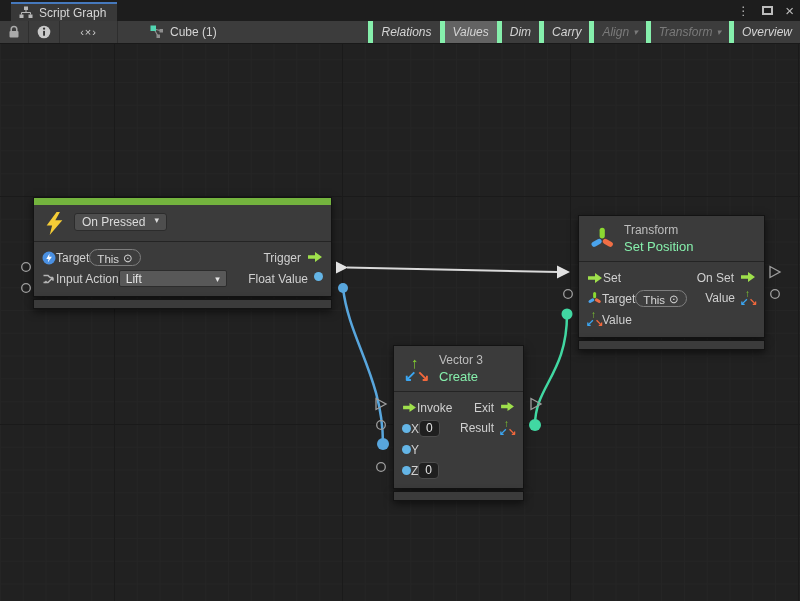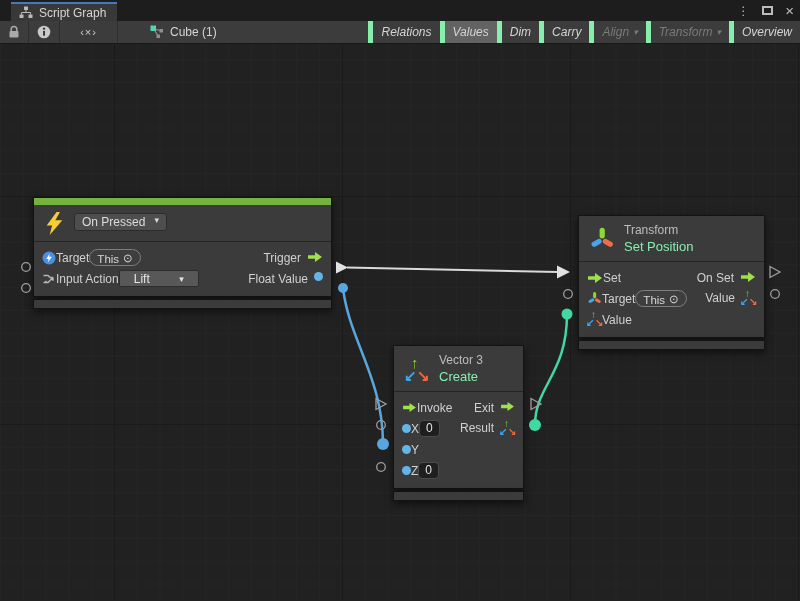--- a/index.html
+++ b/index.html
@@ -56,22 +56,22 @@
   .event-header { display:flex; gap:11px; padding:7px 10px 6px 12px; }
   .event-header .ntitle { font-size:12.5px; color:#e2e2e2; margin-bottom:4px; }
   .unit-header { display:flex; gap:9px; padding:7px 10px; align-items:center; }
   .unit-type { font-size:12px; color:#bdbdbd; margin-bottom:2px; }
   .unit-name { font-size:13px; color:#86efac; }
 
   .pill { display:inline-flex; gap:5px; background:#4e4e4e; border:1px solid #2c2c2c;
     border-radius:3px; padding:1px 7px; font-size:12px; color:#dcdcdc; }
   .this-pill { display:inline-flex; align-items:flex-end; gap:4px; background:#3e3e3e; border:1px solid #7e7e7e;
     border-radius:9px; padding:0 7px; font-size:11.5px; color:#d6d6d6; height:17px; }
-  .select { display:inline-flex; align-items:center; justify-content:space-between; width:80px; background:#585858;
-    border:1px solid #2c2c2c; border-radius:2px; padding:1px 14px; font-size:12px; color:#e6e6e6; height:17px; }
+  .select { display:inline-flex; align-items:center; justify-content:space-between; width:108px; background:#585858;
+    border:1px solid #2c2c2c; border-radius:2px; padding:1px 6px; font-size:12px; color:#e6e6e6; height:17px; }
   .vfield { display:inline-block; background:#1f1f1f; border:1px solid #4c4c4c; border-radius:4px;
     padding:0 6px; font-size:12px; color:#e2e2e2; height:17px; line-height:15px; }
 
   .dot { width:9px; height:9px; border-radius:50%; background:#64b5e6; flex:none; }
 
   
   .v3i { position:relative; width:15px; height:15px; display:inline-block; flex:none; }
   .v3i i { position:absolute; font-style:normal; font-weight:bold; font-size:10px; line-height:1; }
   .v3i .up { color:#84d431; left:4px; top:-2px; }
   .v3i .dl { color:#3ba6f2; left:-1px; top:6px; }

